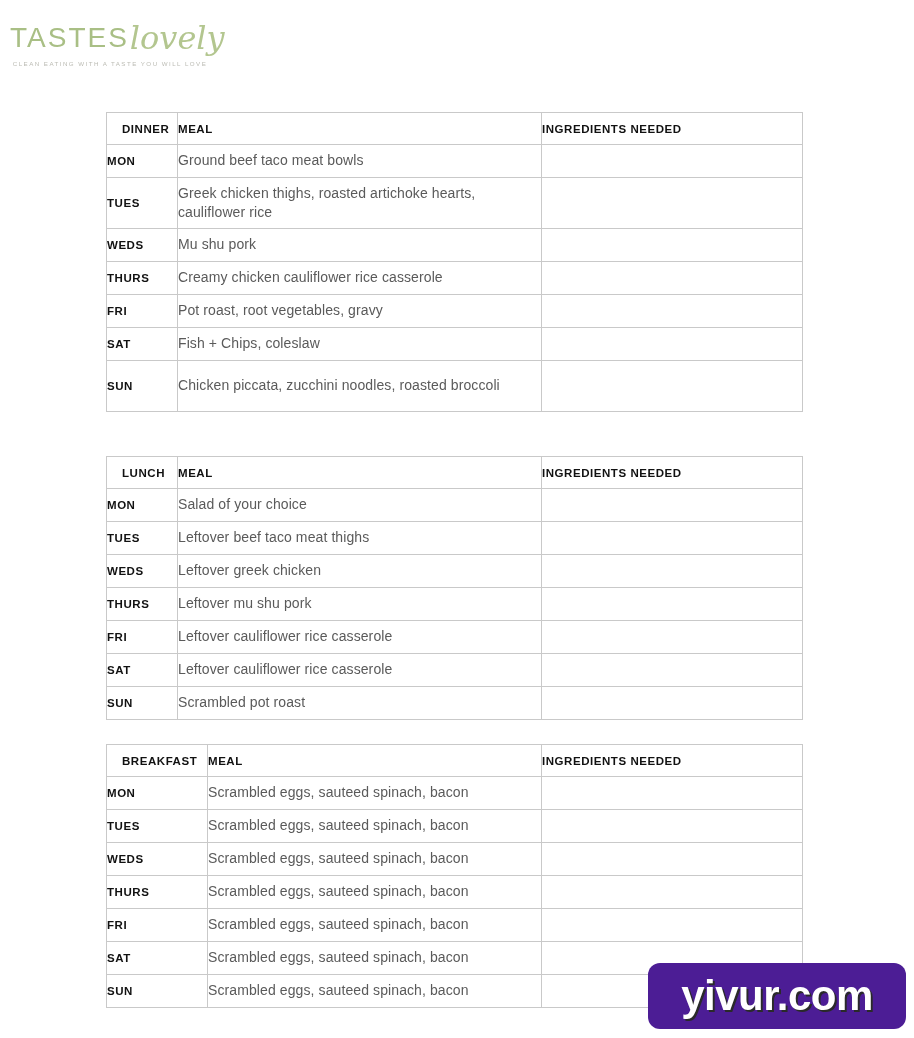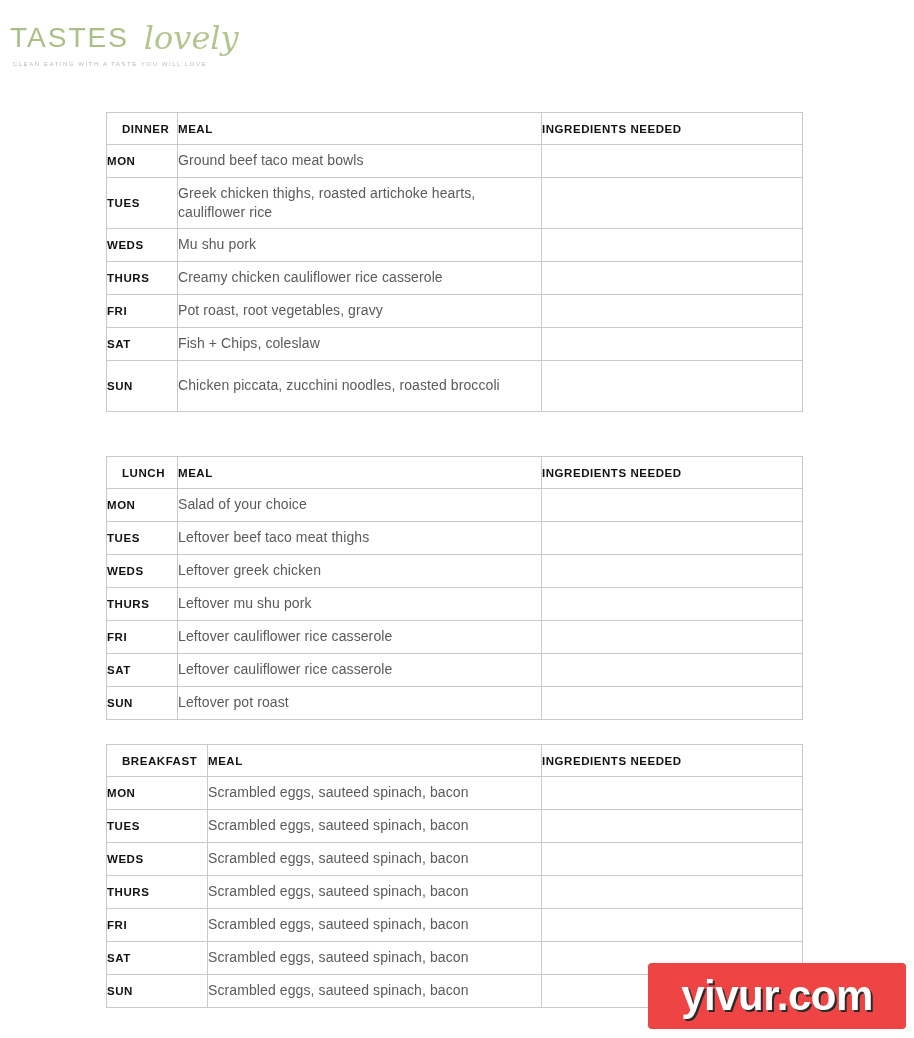--- a/index.html
+++ b/index.html
@@ -42,21 +42,21 @@
     color: #a9bf85;
     font-weight: 400;
     vertical-align: middle;
   }
   .brand-lovely {
     font-family: "DejaVu Serif", serif;
     font-style: italic;
     font-size: 32px;
     color: #b3c68f;
     font-weight: 400;
-    margin-left: 15px;
+    margin-left: 1px;
     vertical-align: middle;
   }
   .brand-tagline {
     display: block;
     margin-top: 6px;
     font-size: 6.2px;
     letter-spacing: 1.45px;
     color: #bcbcb4;
     white-space: nowrap;
     font-weight: 400;
@@ -148,22 +148,22 @@
   .col-meal-b     { width: 334px; }
   .col-ing        { width: 261px; }
 
   
   .watermark {
     position: absolute;
     left: 648px;
     top: 963px;
     width: 258px;
     height: 66px;
-    background: #ef4444;
-    border-radius: 4px;
+    background: #4c1d95;
+    border-radius: 12px;
     display: flex;
     align-items: center;
     justify-content: center;
   }
   .watermark-text {
     font-size: 42px;
     font-weight: bold;
     color: #ffffff;
     letter-spacing: -0.5px;
     text-shadow: 2px 2px 0 #2a2a2a;
@@ -280,21 +280,21 @@
       <td class="meal-cell">Leftover cauliflower rice casserole</td>
       <td class="ing-cell"></td>
     </tr>
     <tr class="row-1">
       <td class="day-cell">SAT</td>
       <td class="meal-cell">Leftover cauliflower rice casserole</td>
       <td class="ing-cell"></td>
     </tr>
     <tr class="row-1">
       <td class="day-cell">SUN</td>
-      <td class="meal-cell">Leftover pot roast</td>
+      <td class="meal-cell">Scrambled pot roast</td>
       <td class="ing-cell"></td>
     </tr>
   </tbody>
 </table>
 
 <div class="gap-after-lunch"></div>
 
 <table class="plan-table">
   <colgroup>
     <col class="col-day-wide">

